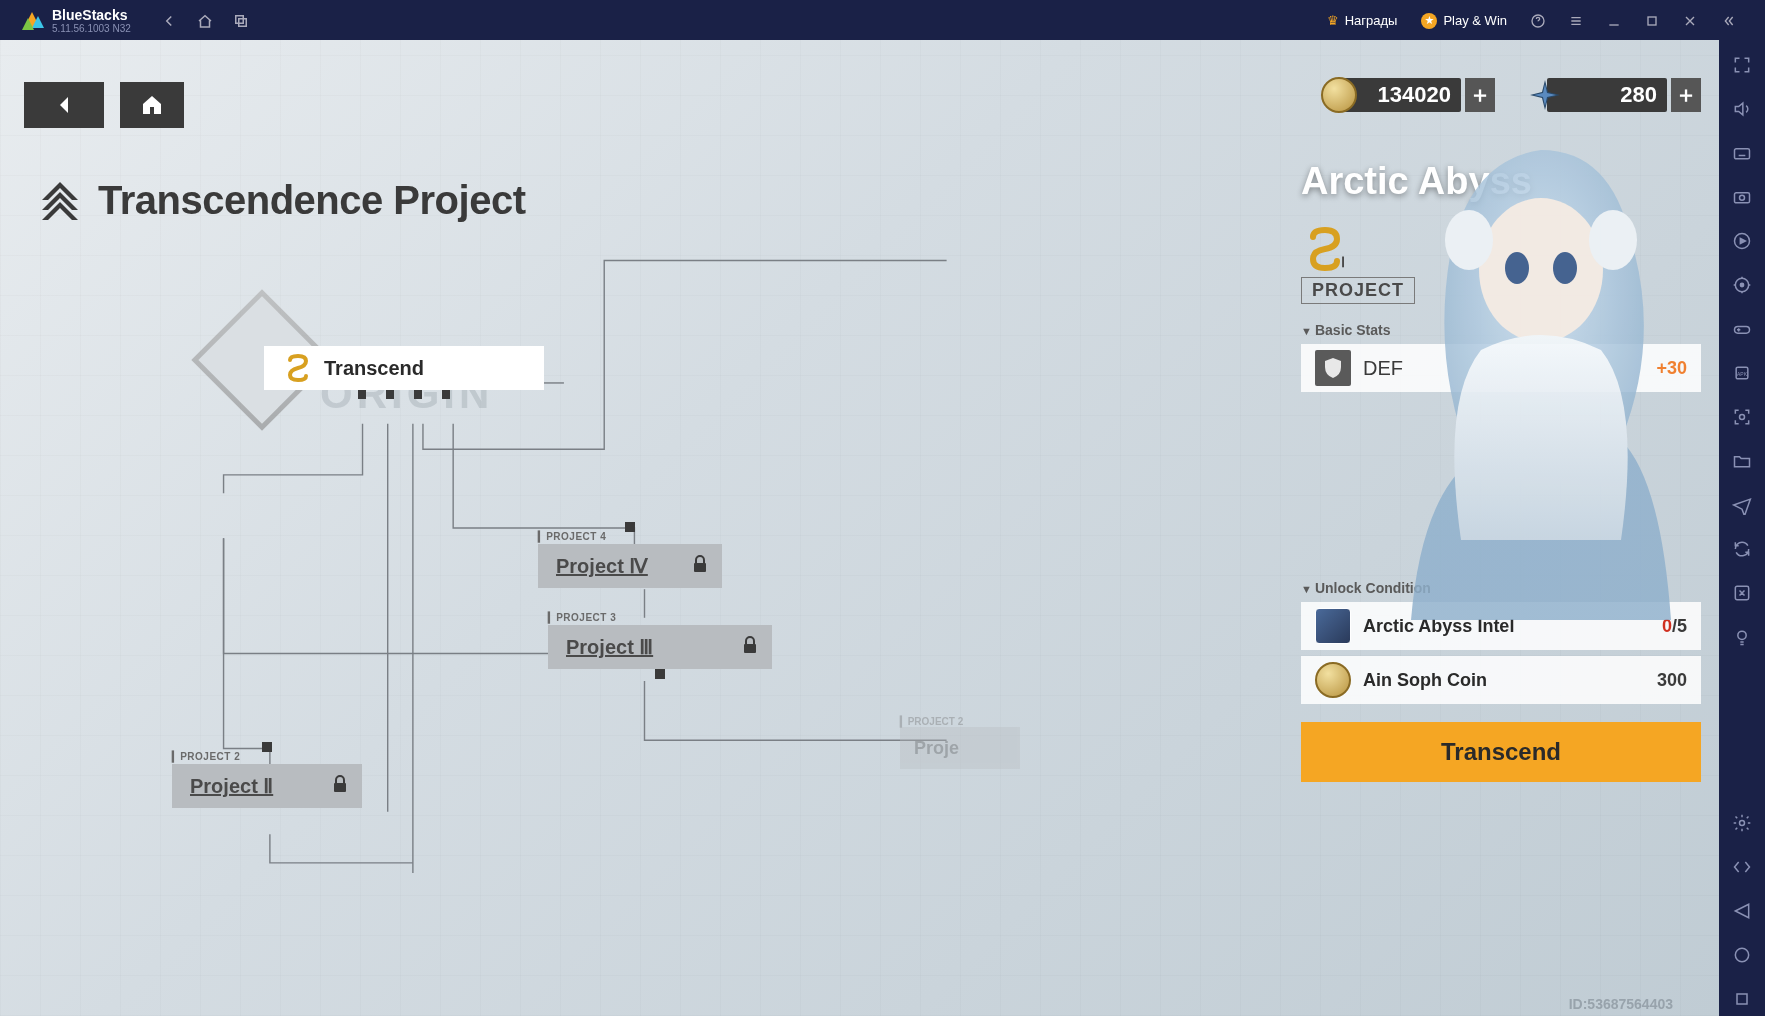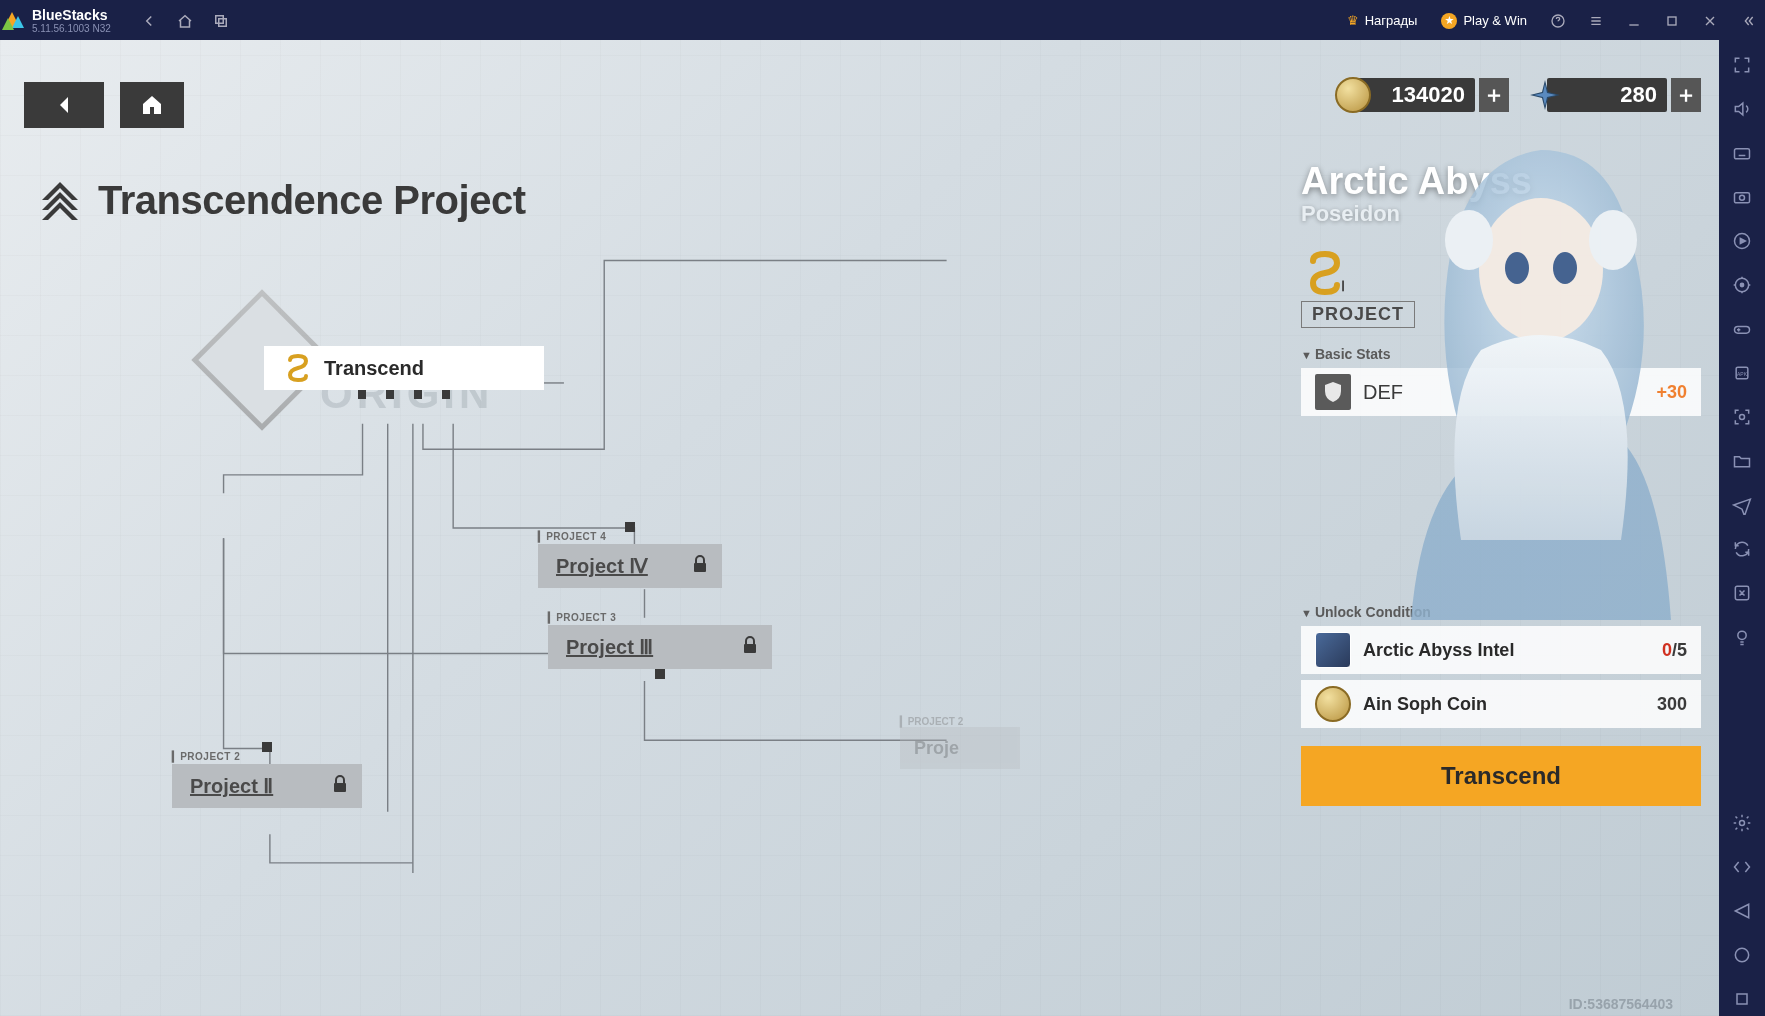--- a/index.html
+++ b/index.html
@@ -1,20 +1,20 @@
 <!DOCTYPE html>
 <html><head>
 <meta charset="utf-8">
 <style>
 * { margin:0; padding:0; box-sizing:border-box; font-family: -apple-system, BlinkMacSystemFont, "Segoe UI", Arial, sans-serif; }
 html, body { width:1765px; height:1016px; overflow:hidden; background:#000; }
 .app { width:1765px; height:1016px; position:relative; background:#0a0e27; }
 
 
-.bs-top { position:absolute; top:0; left:0; right:0; height:41px; background:#1a2147; display:flex; align-items:center; padding:0 0; color:#fff; font-size:13px; }
+.bs-top { position:absolute; top:0; left:0; right:0; height:41px; background:#1a2147; display:flex; align-items:center; padding:0 20px; color:#fff; font-size:13px; }
 .bs-logo { display:flex; align-items:center; gap:6px; margin-right:20px; }
 .bs-logo-icon { width:26px; height:26px; position:relative; }
 .bs-logo-icon svg { width:26px; height:26px; }
 .bs-title { font-weight:600; font-size:14px; }
 .bs-sub { font-size:10px; color:#8a91b4; }
 .bs-navbtn { width:36px; height:36px; display:flex; align-items:center; justify-content:center; color:#aab; cursor:pointer; }
 .bs-navbtn svg { width:18px; height:18px; stroke:#aab; fill:none; stroke-width:2; }
 .bs-right { margin-left:auto; display:flex; align-items:center; gap:4px; }
 .bs-pill { display:flex; align-items:center; gap:6px; padding:4px 10px; border-radius:4px; font-size:13px; font-weight:500; }
 .bs-pill .crown { color:#f5a623; }
@@ -35,21 +35,21 @@
  repeating-linear-gradient(90deg, rgba(0,0,0,0.02) 0 1px, transparent 1px 40px);
 }
 
 
 .g-backrow { position:absolute; top:42px; left:24px; display:flex; gap:16px; }
 .g-btn-dark { height:46px; background:#3a3a3a; display:flex; align-items:center; justify-content:center; padding:0 28px; cursor:pointer; }
 .g-btn-dark.narrow { padding:0 20px; }
 .g-btn-dark svg { width:24px; height:24px; fill:#fff; }
 
 
-.g-currencies { position:absolute; top:34px; right:18px; display:flex; gap:18px; }
+.g-currencies { position:absolute; top:34px; right:18px; display:flex; gap:32px; }
 .cur { display:flex; align-items:center; height:42px; }
 .cur-icon { width:36px; height:36px; border-radius:50%; background:radial-gradient(circle at 35% 30%, #f2e0a0, #b8933f); border:2px solid #8a6b24; z-index:2; }
 .cur-icon.star { background:none; border:none; display:flex; align-items:center; justify-content:center; }
 .cur-icon.star svg { width:34px; height:34px; }
 .cur-val { background:#3a3a3a; color:#fff; font-weight:700; font-size:22px; padding:4px 10px 4px 24px; margin-left:-16px; border-radius:2px; min-width:120px; text-align:right; }
 .cur-add { width:30px; height:34px; background:#565656; color:#fff; display:flex; align-items:center; justify-content:center; font-size:22px; font-weight:700; margin-left:4px; cursor:pointer; }
 
 
 .g-title { position:absolute; top:130px; left:32px; display:flex; align-items:center; gap:10px; }
 .g-title-icon svg { width:56px; height:56px; }
@@ -465,21 +465,20 @@
      <ellipse cx="180" cy="150" rx="62" ry="72" fill="#f6ece4"></ellipse>
      <ellipse cx="156" cy="148" rx="12" ry="16" fill="#3a5a8a"></ellipse>
      <ellipse cx="204" cy="148" rx="12" ry="16" fill="#3a5a8a"></ellipse>
      <path d="M120 230 Q180 200 240 230 Q280 280 260 420 L100 420 Q80 280 120 230 Z" fill="url(#suit)"></path>
      <ellipse cx="108" cy="120" rx="24" ry="30" fill="#eef3f7"></ellipse>
      <ellipse cx="252" cy="120" rx="24" ry="30" fill="#eef3f7"></ellipse>
     </svg>
    </div>
 
    <div class="char-name">Arctic Abyss</div>
-   <div class="char-sub">Poseidon</div>
 
    <div class="proj-badge">
     <div class="s">
      <svg viewBox="0 0 48 48">
               <path d="M12 12 Q12 5 24 5 Q36 5 36 14 Q36 22 24 24 Q12 26 12 34 Q12 43 24 43 Q36 43 36 36" stroke="#d8a020" stroke-width="6" fill="none" stroke-linecap="round"></path>
               <text x="40" y="42" font-size="14" fill="#4a4a4a" font-weight="700">Ⅰ</text>
             </svg>
     </div>
     <div class="lbl">PROJECT</div>
    </div>

